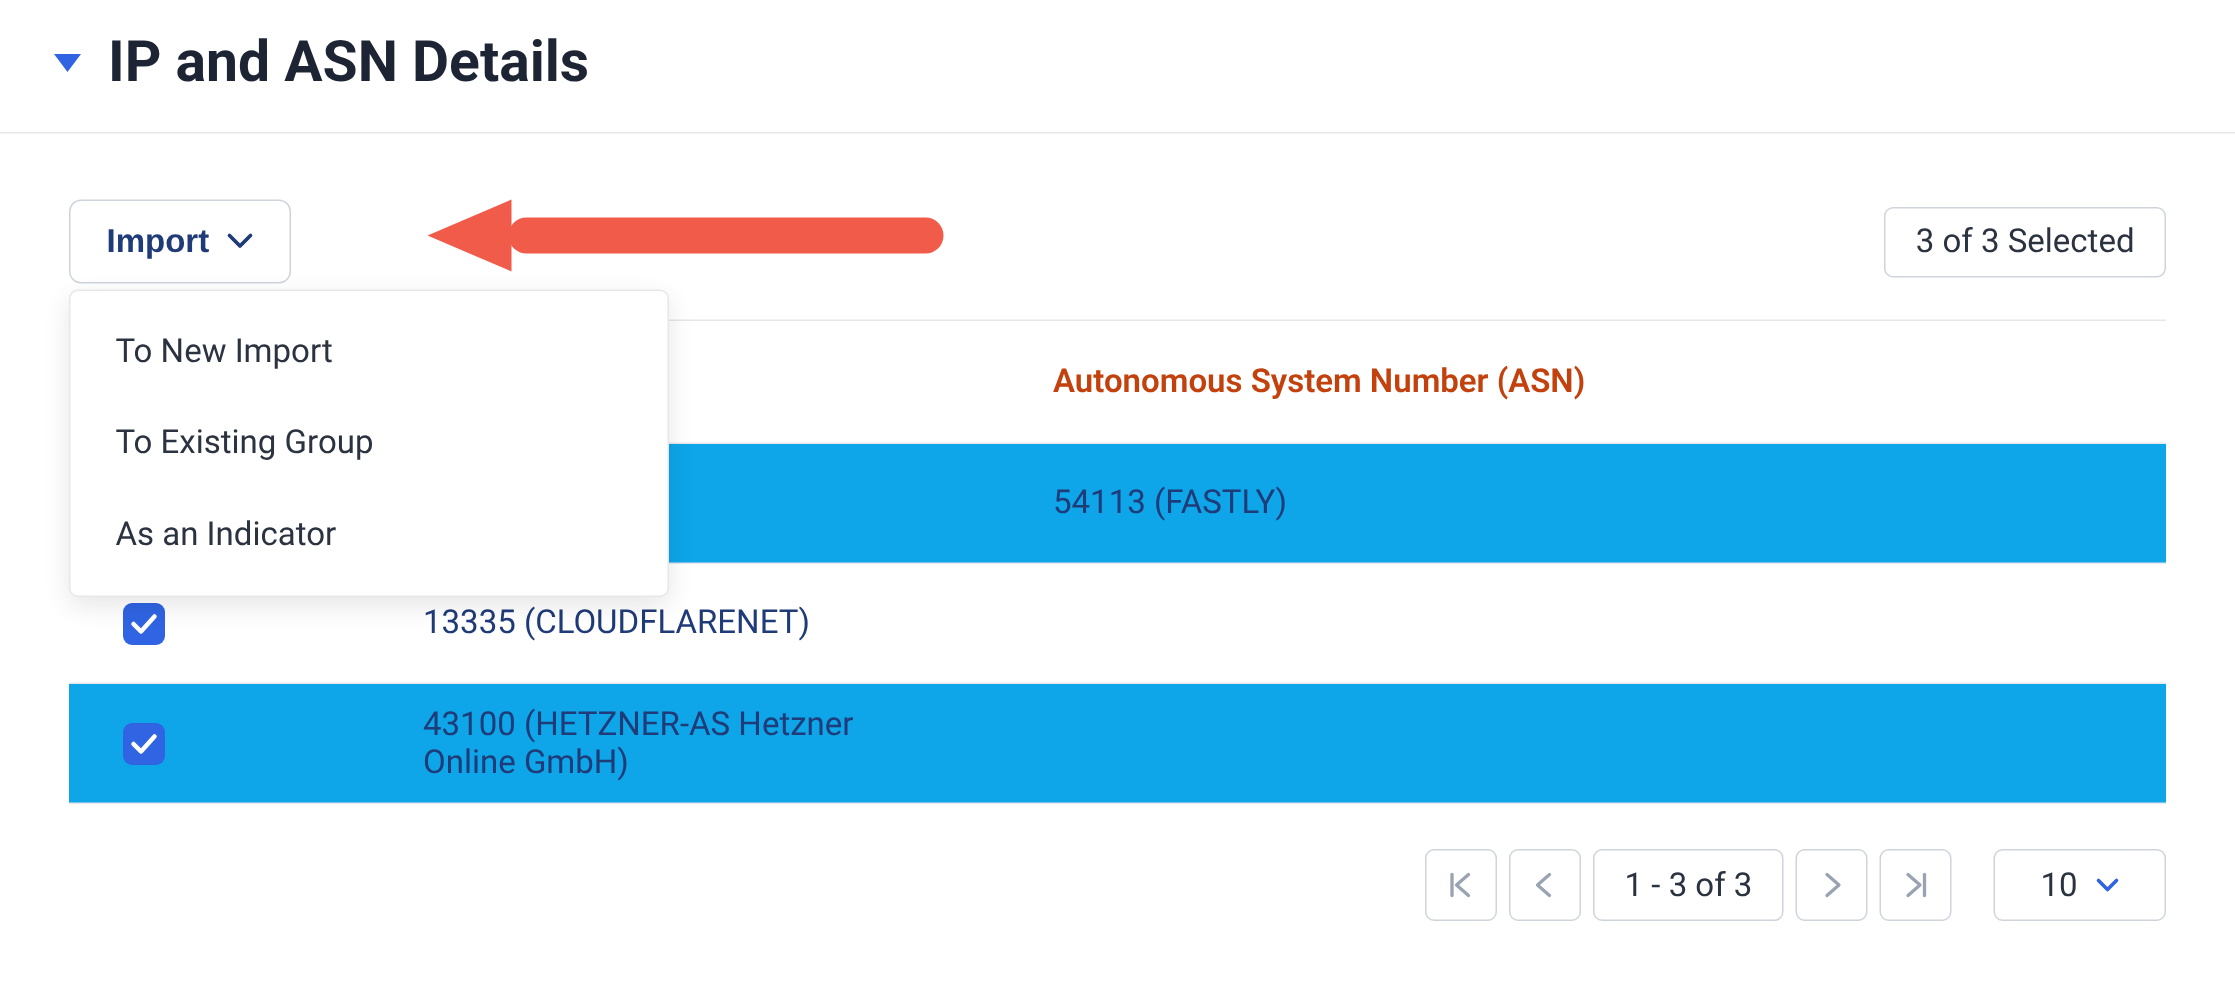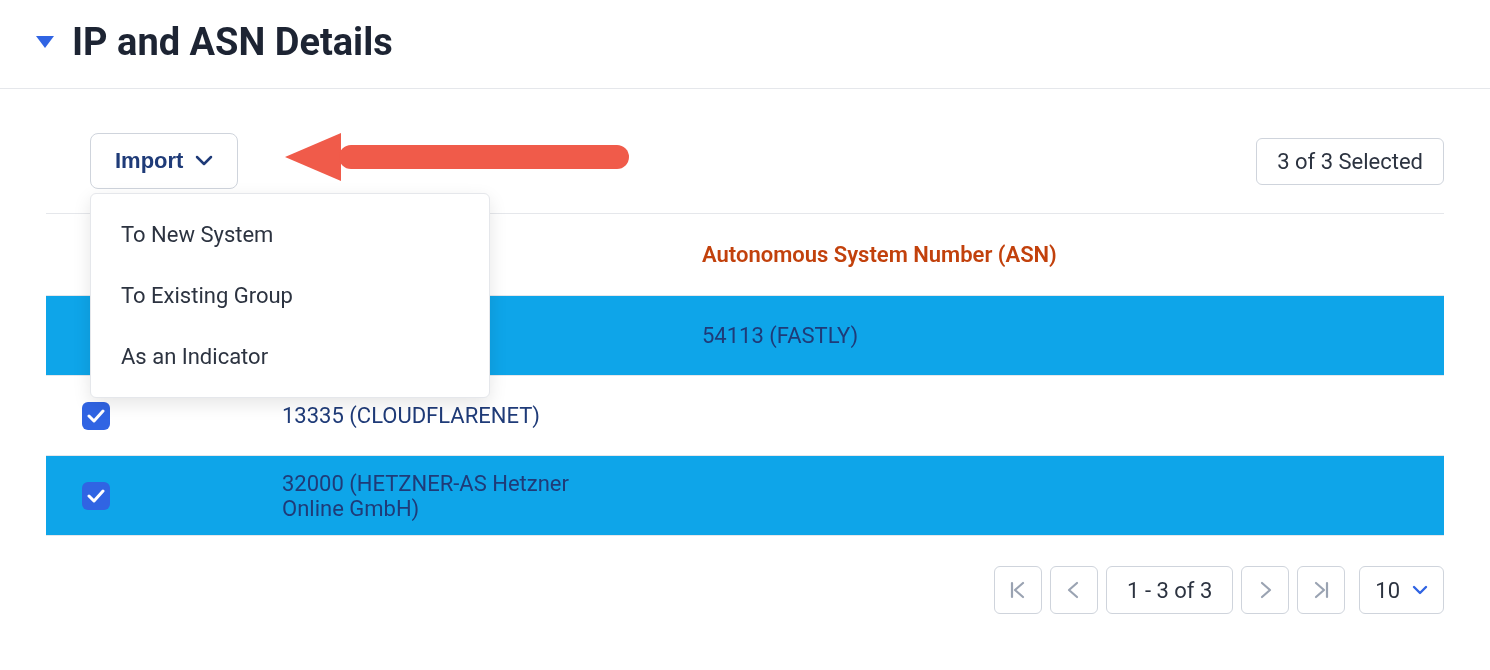--- a/index.html
+++ b/index.html
@@ -25,21 +25,21 @@
     .content {
       padding: 0 46px;
       position: relative;
     }
     .toolbar {
       display: flex;
       justify-content: space-between;
       align-items: center;
       padding: 44px 0 24px 0;
     }
-    .toolbar-left { position: relative; margin-left: 44px; }
+    .toolbar-left { position: relative; }
     .import-btn {
       display: flex;
       align-items: center;
       gap: 12px;
       border: 1px solid #cfd4dc;
       border-radius: 8px;
       background: #fff;
       padding: 14px 24px;
       font-size: 22px;
       font-weight: 600;
@@ -131,25 +131,25 @@
     .pg-range {
       border: 1px solid #cfd4dc;
       border-radius: 6px;
       height: 48px;
       display: flex; align-items: center;
       padding: 4px 20px;
       font-size: 22px;
       color: #2c3340;
     }
     .pg-size {
-      padding: 0 15px;
+      padding: 0 30px;
       gap: 12px;
       font-size: 22px;
       color: #2c3340;
-      margin-left: 6px;
+      margin-left: 20px;
     }
     .pg-size .chev svg { display:block; }
     .ico-stroke { stroke: #9aa3b2; stroke-width: 2.2; fill: none; stroke-linecap: round; stroke-linejoin: round;}
   </style>
 </head>
 <body>
 
 <div class="section-header">
   <span class="collapse-caret">
     <svg width="18" height="12" viewBox="0 0 18 12">
@@ -172,21 +172,21 @@
     <div class="toolbar-left">
       <button class="import-btn">
         <span>Import</span>
         <span class="chev">
           <svg width="18" height="12" viewBox="0 0 18 12">
               <polyline points="2,2 9,9 16,2" fill="none" stroke="#1f3b78" stroke-width="2.5" stroke-linecap="round" stroke-linejoin="round"></polyline>
             </svg>
         </span>
       </button>
       <div class="dropdown">
-        <div class="dropdown-item">To New System</div>
+        <div class="dropdown-item">To New Import</div>
         <div class="dropdown-item">To Existing Group</div>
         <div class="dropdown-item">As an Indicator</div>
       </div>
     </div>
     <div class="selected-badge">3 of 3 Selected</div>
   </div>
 
   <div class="tbl">
     <div class="hdr-row">
       <div class="hdr-cell"></div>
@@ -218,21 +218,21 @@
     </div>
 
     <div class="data-row alt">
       <div class="cell chk-cell">
         <div class="chk">
           <svg width="18" height="14" viewBox="0 0 18 14">
               <polyline points="2,7 7,12 16,2" fill="none" stroke="#fff" stroke-width="3" stroke-linecap="round" stroke-linejoin="round"></polyline>
             </svg>
         </div>
       </div>
-      <div class="cell">32000 (HETZNER-AS Hetzner Online GmbH)</div>
+      <div class="cell">43100 (HETZNER-AS Hetzner Online GmbH)</div>
     </div>
   </div>
 
   <div class="pagination">
     <button class="pg-btn">
       <svg width="20" height="20" viewBox="0 0 20 20">
           <line x1="4" y1="3" x2="4" y2="17" class="ico-stroke"></line>
           <polyline points="15,3 7,10 15,17" class="ico-stroke"></polyline>
         </svg>
     </button>

